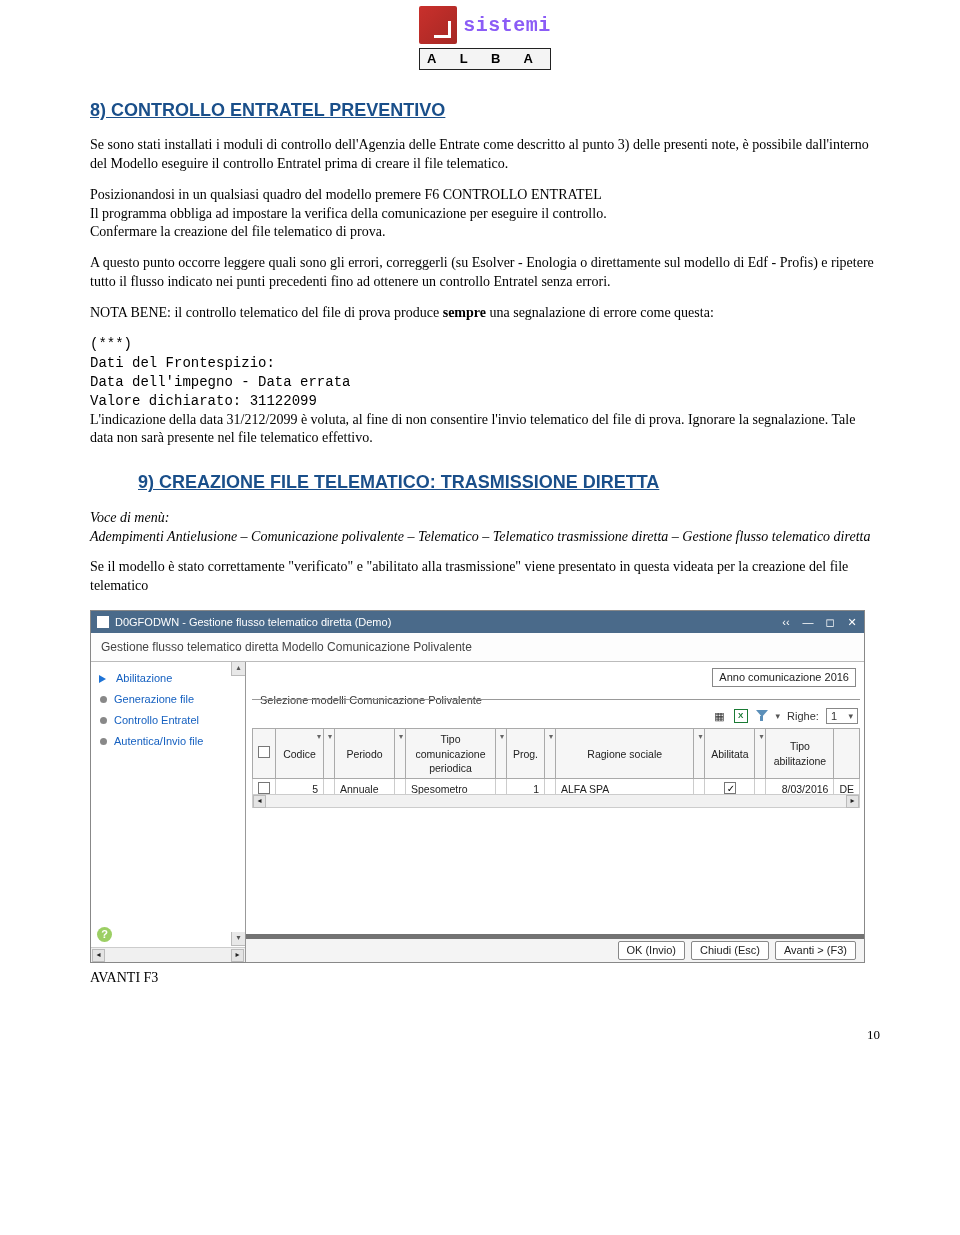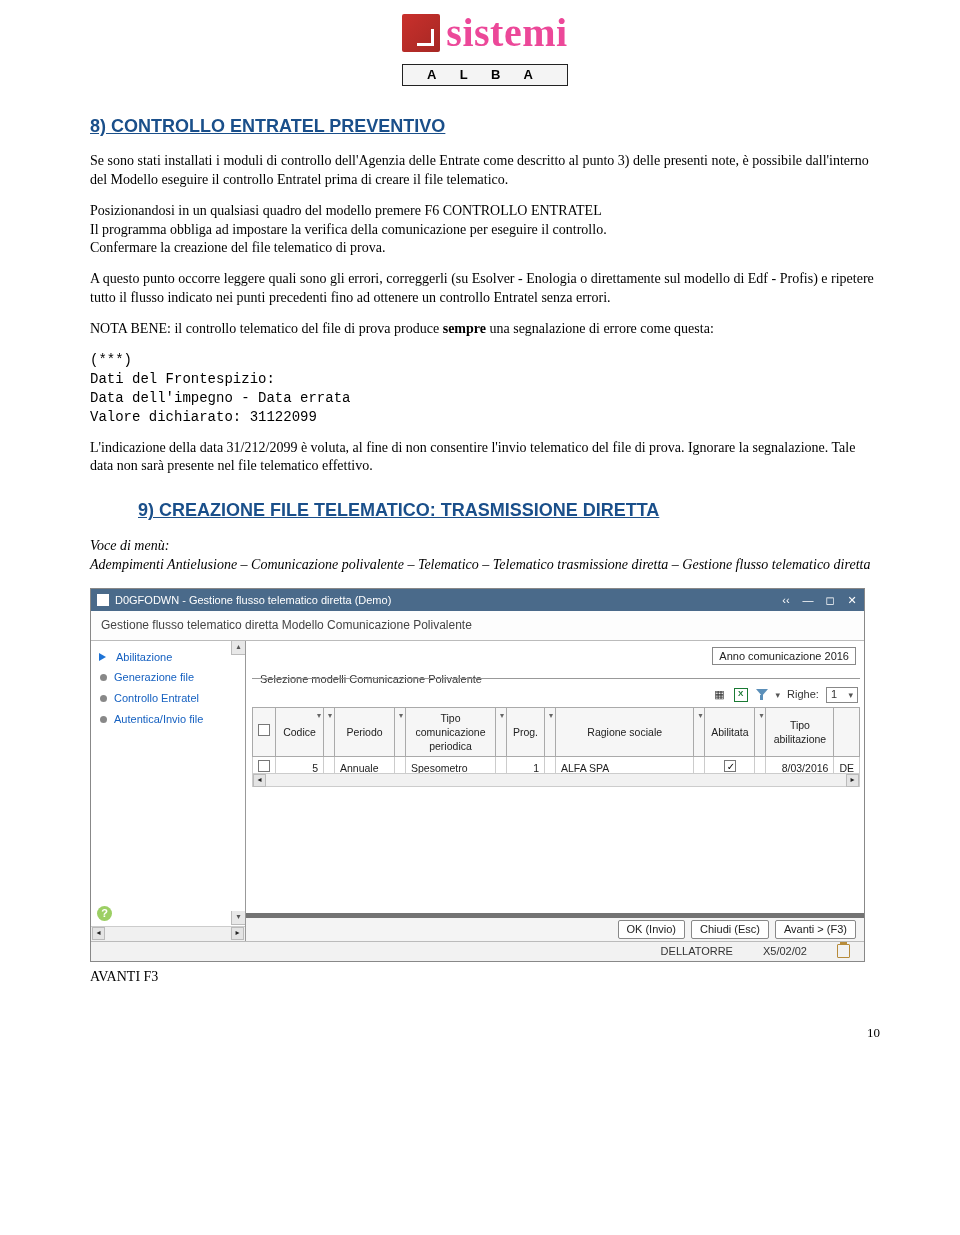--- a/index.html
+++ b/index.html
@@ -19,22 +19,22 @@
     width: 38px; height: 38px;
     background: linear-gradient(135deg, #c9302c 0%, #a62824 100%);
     border-radius: 2px;
     position: relative;
   }
   .red-square::after {
     content: ""; position: absolute; right: 6px; bottom: 6px;
     width: 14px; height: 14px; border-right: 3px solid #fff; border-bottom: 3px solid #fff;
   }
   .logo-text {
-    font-family: Liberation Serif, serif;
-    font-weight: 900; font-size: 40px; letter-spacing: 0.5px; color: #ec4899;
+    font-family: Liberation Mono, monospace;
+    font-weight: 900; font-size: 20px; letter-spacing: 0.5px; color: #8b5cf6;
   }
   .logo-bar {
     margin-top: 4px; border: 1px solid #222; padding: 1px 6px;
     text-align: center; font-family: Arial, sans-serif;
     font-weight: 900; letter-spacing: 10px; font-size: 13px;
     background: #f4f4f4;
   }
   .h8 {
     font-family: 'Trebuchet MS', 'Segoe UI', sans-serif;
     font-weight: bold; font-size: 18px; color: #1a4f8a;
@@ -212,29 +212,30 @@
   <p>
     <span>NOTA BENE: il controllo telematico del file di prova produce </span><span class="bold">sempre</span><span> una segnalazione di errore come questa:</span>
   </p>
   <div class="mono">
     <div>(***)</div>
     <div>Dati del Frontespizio:</div>
     <div>Data dell'impegno - Data errata</div>
     <div>Valore dichiarato: 31122099</div>
   </div>
 
-  <p style="margin-top:12px;">L'indicazione della data 31/212/2099 è voluta, al fine di non consentire l'invio telematico del file di prova. Ignorare la segnalazione. Tale data non sarà presente nel file telematico effettivo.</p>
+  <p style="margin-top:0;">L'indicazione della data 31/212/2099 è voluta, al fine di non consentire l'invio telematico del file di prova. Ignorare la segnalazione. Tale data non sarà presente nel file telematico effettivo.</p>
 
   <div class="h9">9)  CREAZIONE FILE TELEMATICO: TRASMISSIONE DIRETTA</div>
 
   <p>
     <span class="italic">Voce di menù:</span><br>
     <span class="italic">Adempimenti Antielusione – Comunicazione polivalente – Telematico – Telematico trasmissione diretta – Gestione flusso telematico diretta</span>
   </p>
 
+  <p>Se il modello è stato correttamente "verificato" e "abilitato alla trasmissione" viene presentato in questa videata per la creazione del file telematico</p>
 
   <div class="app-window">
     <div class="titlebar">
       <div class="titlebar-l">
         <span class="ti-icon"></span>
         <span>D0GFODWN - Gestione flusso telematico diretta  (Demo)</span>
       </div>
       <div class="winbtns">
         <span class="winbtn">‹‹</span>
         <span class="winbtn">—</span>
@@ -353,23 +354,18 @@
             </div>
           <div class="btn">
               <span>Chiudi (Esc)</span>
             </div>
           <div class="btn">
               <span>Avanti &gt; (F3)</span>
             </div>
         </div>
       </div>
     </div>
-    <div class="statusbar">
-      <span>DELLATORRE</span>
-      <span>X5/02/02</span>
-      <span class="trash"></span>
-    </div>
   </div>
 
   <div class="below">AVANTI F3</div>
 
   <div class="page-num">10</div>
 </div>
 
 </body></html>

